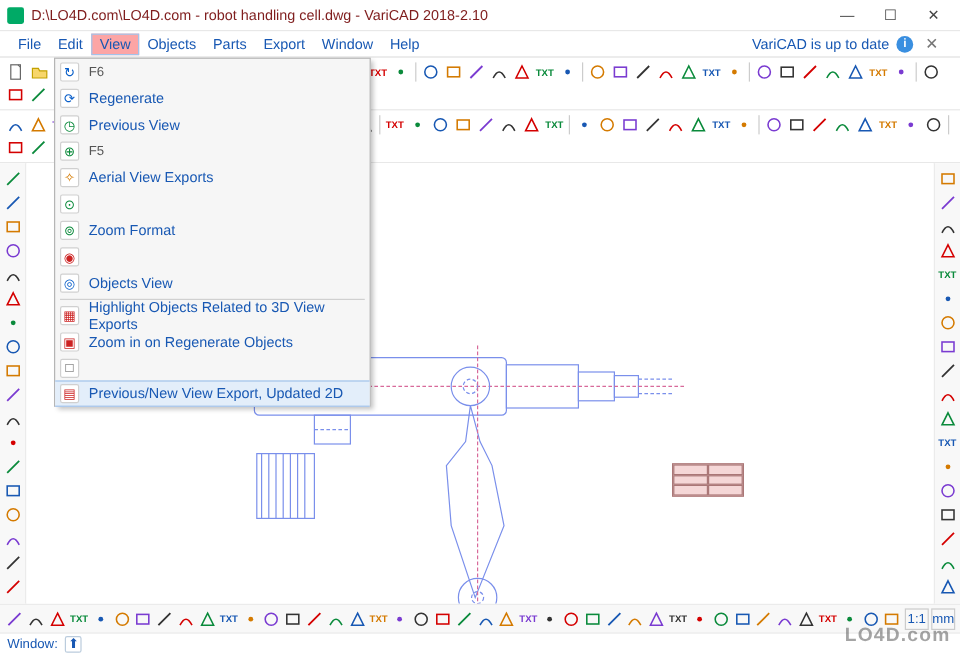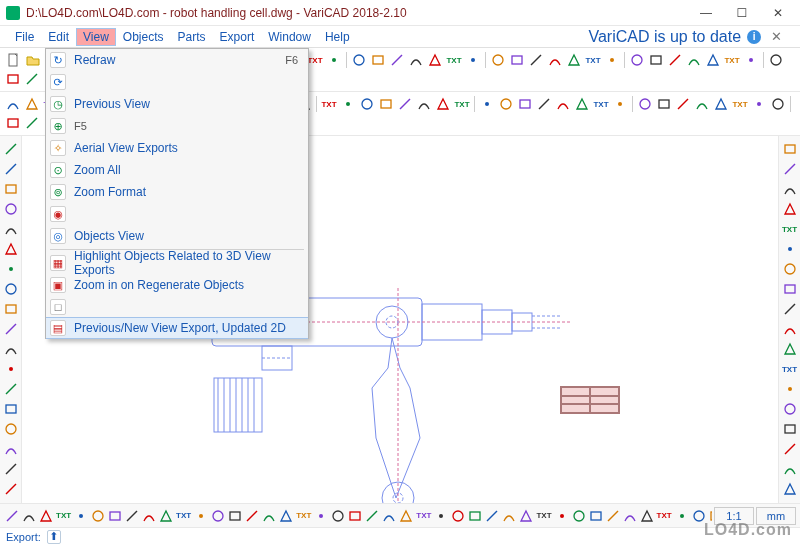--- a/index.html
+++ b/index.html
@@ -6,21 +6,21 @@
   body { font-family: "Segoe UI", Tahoma, sans-serif; font-size: 11px; background: #fff; overflow: hidden; width: 800px; height: 545px; position: relative; color: #333; }
   .titlebar { height: 26px; background: #fff; display: flex; align-items: center; padding: 0 4px 0 6px; border-bottom: 1px solid #e8e8e8; }
   .title-icon { width:14px; height:14px; background:#0a6; margin-right:6px; border-radius:2px; }
   .title-text { flex:1; font-size:12px; color:#7f1d1d; }
   .win-btns { display:flex; gap:0; }
   .win-btn { width:36px; height:24px; display:flex; align-items:center; justify-content:center; font-size:12px; color:#444; }
   .menubar { height:22px; display:flex; align-items:center; padding:0 8px; border-bottom:1px solid #e0e0e0; position:relative;}
   .menu-item { padding:2px 7px; font-size:12px; color:#1858b3; cursor:default; }
   .menu-item.open { background:#fca5a5; border:1px solid #a3c3ea; padding:1px 6px;text-align:center;}
   .menubar-right { margin-left:auto; display:flex; align-items:center; gap:6px; padding-right:6px;}
-  .uptodate { color:#1858b3; font-size:16px;margin-left:20px; }
+  .uptodate { color:#1858b3; font-size:12px;margin-left:20px; }
   .info-icon { width:14px;height:14px;border-radius:50%;background:#3a8fe0;color:#fff;display:flex;align-items:center;justify-content:center;font-size:10px;font-weight:bold;}
   .x-close { font-size:13px;color:#777;padding:0 4px;}
   .toolbar { display:flex; align-items:center; padding:3px 4px; gap:1px; flex-wrap:wrap; border-bottom:1px solid #e8e8e8; min-height:26px;}
   .tb-grp { display:flex; gap:1px; padding:0 1px;}
   .tb-btn { width:18px; height:18px; display:flex; align-items:center; justify-content:center; border:1px solid transparent; border-radius:2px; cursor:default;}
   .tb-btn svg,.tb-btn span { pointer-events:none;}
   .sep { width:1px; height:16px; background:#ccc; margin:0 2px; }
   .workspace { position:relative; height:367px; display:flex; }
   .left-tools { width:22px; background:#f8f8f8; border-right:1px solid #e8e8e8; display:flex; flex-direction:column; align-items:center; gap:2px; padding-top:4px;}
   .left-tools .tb-btn { width:18px; height:18px;}
@@ -40,21 +40,21 @@
   .dd-icon { width:16px; height:16px; display:flex; align-items:center; justify-content:center; border:1px solid #d0d0d0; border-radius:2px; background:#fff;}
   .dd-label { flex:1; color:#1858b3; font-size:12px;}
   .dd-shortcut { color:#555; font-size:11px; padding-right:4px;}
   .dd-sep { height:1px; background:#d0d0d0; margin:2px 4px;}
   .bottom-toolbar { height:24px; display:flex; align-items:center; padding:0 4px; gap:2px; border-top:1px solid #e8e8e8; background:#f8f8f8;}
   .cmdbar { height:18px; display:flex; align-items:center; padding:0 6px; gap:6px; border-top:1px solid #e8e8e8;}
   .cmd-label { color:#1858b3; font-size:11px;}
   .cmd-icon{width:14px;height:14px;display:flex;align-items:center;justify-content:center;color:#1858b3;border:1px solid #bcd; border-radius:2px;}
   .btm-row { display:flex; gap:1px; flex:1; overflow:hidden;}
   .small-ic { width:14px;height:14px;}
-  .unit{display:flex;align-items:center;justify-content:center;border:1px solid #ccc;width:40px;height:18px;font-size:11px;color:#1858b3;text-align:right;}
+  .unit{display:flex;align-items:center;justify-content:center;border:1px solid #ccc;width:20px;height:18px;font-size:11px;color:#1858b3;text-align:right;}
   .watermark{position:absolute;right:8px;bottom:6px;font-size:16px;color:rgba(90,90,90,0.55);font-weight:bold;letter-spacing:1px;z-index:200;}
 </style>
 </head>
 <body>
 
 <div class="titlebar">
   <div class="title-icon"></div>
   <div class="title-text">D:\LO4D.com\LO4D.com - robot handling cell.dwg - VariCAD 2018-2.10</div>
   <div class="win-btns">
     <div class="win-btn">—</div>
@@ -961,50 +961,49 @@
         <svg class="small-ic" viewBox="0 0 14 14">
           <rect x="2" y="3" width="10" height="8" fill="none" stroke="#d47a00" stroke-width="1.3"></rect>
         </svg>
       </div>
     </div>
   <div class="unit">1:1</div>
   <div class="unit">mm</div>
 </div>
 
 <div class="cmdbar">
-  <span class="cmd-label">Export:</span>
+  <span class="cmd-label">Window:</span>
   <span class="cmd-icon">⬆</span>
 </div>
 
 <div class="dropdown">
   <div class="dd-row">
       <div class="dd-icon" style="color:#0a5fc9">↻</div>
-      <div class="dd-label">Redraw</div>
       <div class="dd-shortcut">F6</div>
     </div>
   <div class="dd-row">
       <div class="dd-icon" style="color:#0a5fc9">⟳</div>
+      <div class="dd-label">Regenerate</div>
       <div class="dd-shortcut"></div>
     </div>
   <div class="dd-row">
       <div class="dd-icon" style="color:#0a8a3b">◷</div>
       <div class="dd-label">Previous View</div>
       <div class="dd-shortcut"></div>
     </div>
   <div class="dd-row">
       <div class="dd-icon" style="color:#0a8a3b">⊕</div>
       <div class="dd-shortcut">F5</div>
     </div>
   <div class="dd-row">
       <div class="dd-icon" style="color:#d47a00">✧</div>
       <div class="dd-label">Aerial View Exports</div>
     </div>
   <div class="dd-row">
       <div class="dd-icon" style="color:#0a8a3b">⊙</div>
-      <div class="dd-label">Zoom All</div>
     </div>
   <div class="dd-row">
       <div class="dd-icon" style="color:#0a8a3b">⊚</div>
       <div class="dd-label">Zoom Format</div>
     </div>
   <div class="dd-row">
       <div class="dd-icon" style="color:#c22">◉</div>
     </div>
   <div class="dd-row">
       <div class="dd-icon" style="color:#0a5fc9">◎</div>

